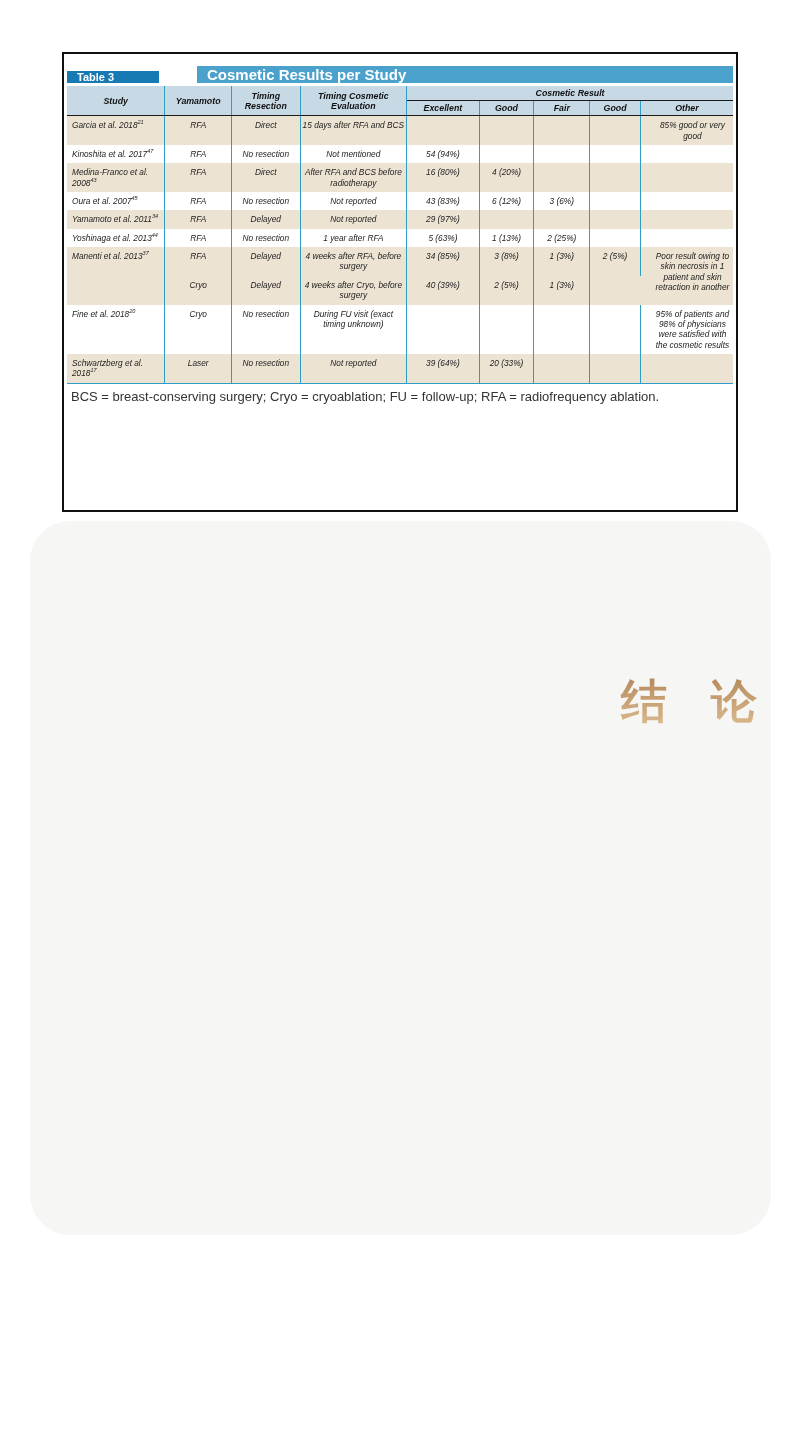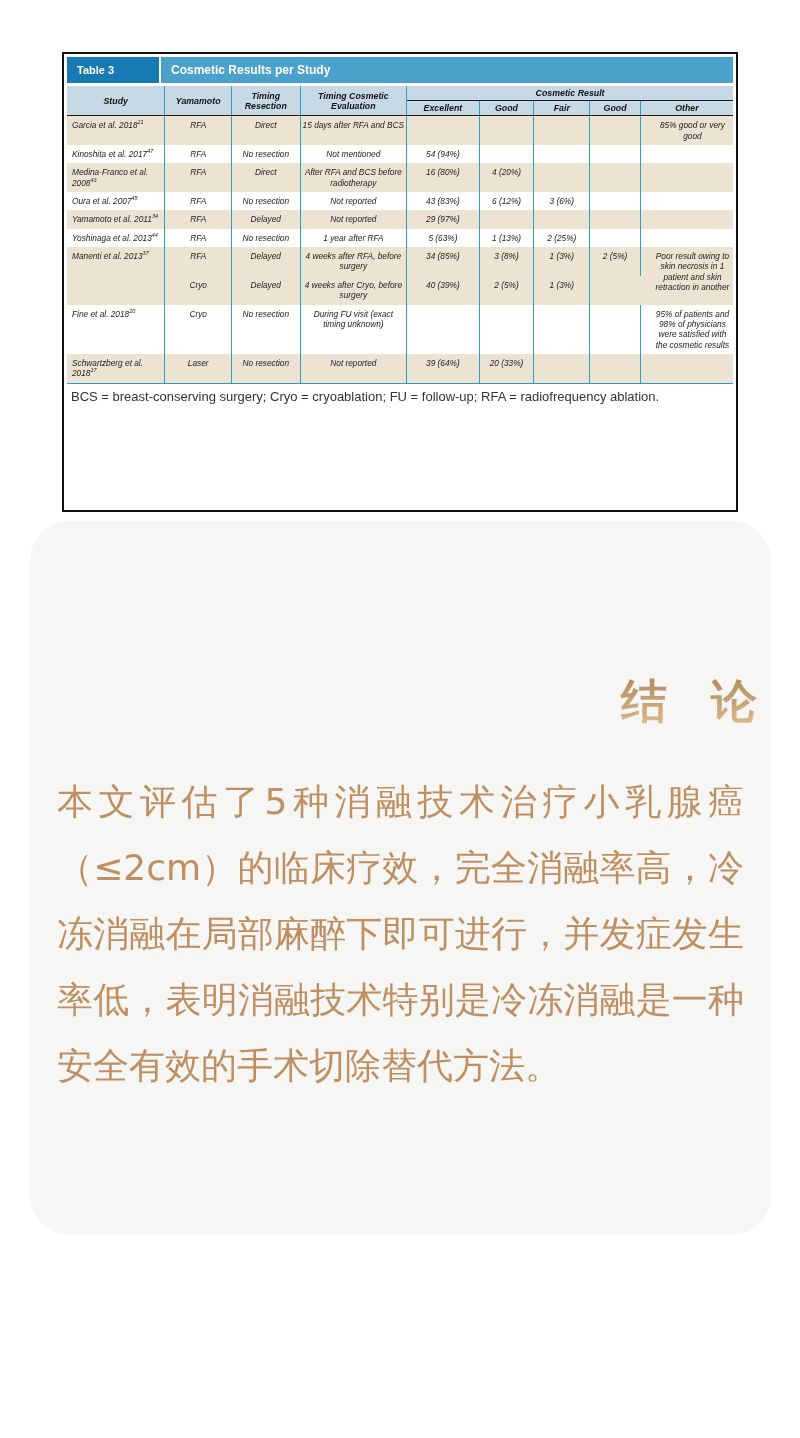--- a/index.html
+++ b/index.html
@@ -17,29 +17,29 @@
   html,body{width:800px;height:1438px;background:#ffffff;
     font-family:"Liberation Sans",sans-serif;}
   body{position:relative;overflow:hidden;}
 
   
   .table-card{
     position:absolute;left:62px;top:52px;width:676px;height:460px;
     background:#ffffff;border:2px solid #101010;padding:3px 3px 0 3px;
     overflow:hidden;
   }
-  .title-bar{display:flex;height:26px;margin-bottom:3px;}
+  .title-bar{display:flex;height:26px;margin-bottom:3px;align-items:flex-end;}
   .title-label{
     background:var(--tbl-dark-blue);color:#fff;font-weight:bold;
     font-size:11px;display:flex;align-items:center;
     width:92px;padding-left:10px;flex-shrink:0;margin-right:2px;
   }
   .title-text{
     background:var(--tbl-light-blue);color:#fff;font-weight:bold;
-    font-size:12px;display:flex;align-items:center;flex:1;padding-left:10px;
+    font-size:15px;display:flex;align-items:center;flex:1;padding-left:10px;margin-left:36px;
   }
   table.results{width:100%;border-collapse:collapse;table-layout:fixed;font-style:italic;}
   table.results th{
     background:var(--tbl-header-bg);font-size:8.8px;font-weight:bold;color:#111;
     text-align:center;vertical-align:middle;padding:2px 2px;line-height:1.15;
   }
   table.results th,table.results td{border-right:1px solid var(--tbl-line-blue);}
   table.results th:last-child,table.results td:last-child{border-right:none;}
   table.results thead th{border-bottom:1px solid #1b1b1b;}
   table.results thead tr.group-row th.group{border-bottom:1px solid #1b1b1b;}
@@ -228,14 +228,13 @@
           <td class="c-other"></td>
         </tr>
       </tbody>
   </table>
 
   <div class="footnote">BCS = breast-conserving surgery; Cryo = cryoablation; FU = follow-up; RFA = radiofrequency ablation.</div>
 </div>
 
 <div class="gray-panel">
   <div class="conclusion-title">结 论</div>
-  <div class="conclusion-body">本文评估了5种消融技术治疗小乳腺癌（≤2cm）的临床疗效，完全消融率高，冷冻消融在局部麻醉下即可进行，并发症发生率低，表明消融技术特别是冷冻消融是一种安全有效的手术切除替代方法。</div>
 </div>
 
 </body></html>

